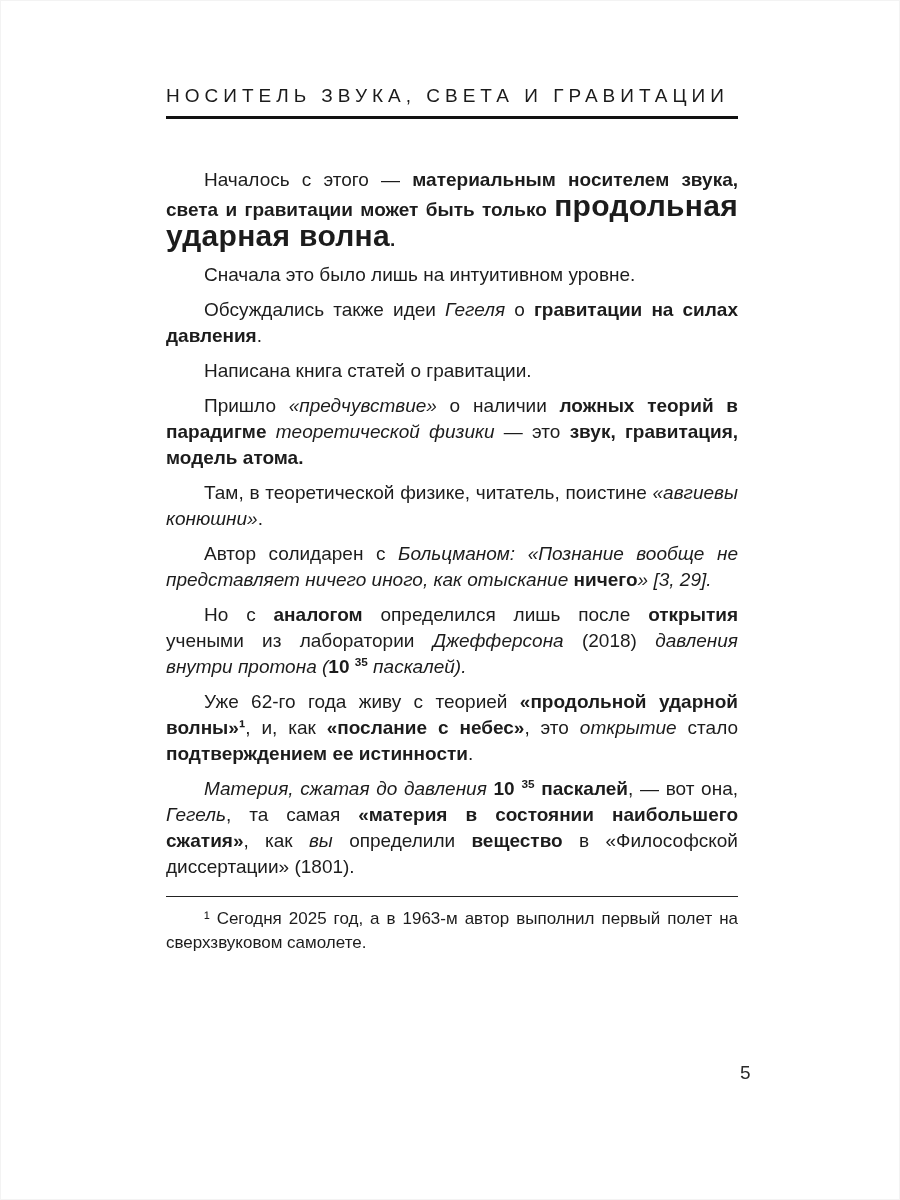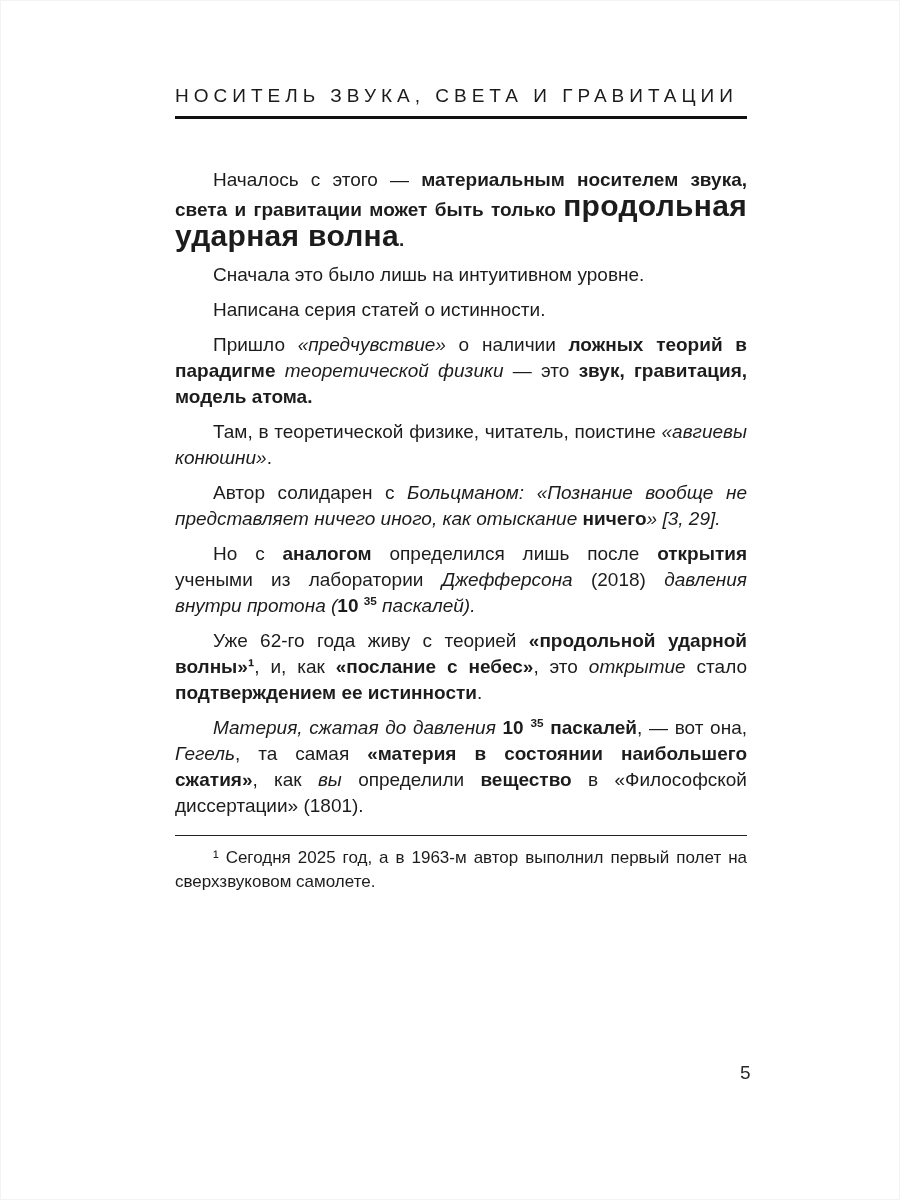--- a/index.html
+++ b/index.html
@@ -12,21 +12,21 @@
     width: 900px;
     height: 1200px;
     background: #ffffff;
     font-family: "Liberation Sans", "DejaVu Sans", sans-serif;
     color: #1c1c1c;
     overflow: hidden;
     box-shadow: inset 0 0 0 1px #f3f3f3;
   }
   .content {
     position: absolute;
-    left: 175px;
+    left: 166px;
     top: 85px;
     width: 572px;
   }
   .header-title {
     font-size: 19px;
     letter-spacing: 5px;
     font-weight: 400;
     color: #1b1b1b;
     white-space: nowrap;
   }
@@ -79,21 +79,22 @@
 
     <header>
       <div class="header-title">НОСИТЕЛЬ ЗВУКА, СВЕТА И ГРАВИТАЦИИ</div>
       <div class="header-rule"></div>
     </header>
 
     <main class="body-text">
       <div id="paragraphs">
           <p class="para"><span>Началось с этого — </span><span class="sbi">материальным носителем звука, света и гравитации может быть только </span><span class="sxl">продольная ударная волна</span><span class="sb">.</span></p>
           <p class="para"><span>Сначала это было лишь на интуитивном уровне.</span></p>
-          <p class="para"><span>Написана серия статей о истинности.</span></p>
+          <p class="para"><span>Обсуждались также идеи </span><span class="si">Гегеля</span><span> о </span><span class="sbi">гравитации на силах давления</span><span>.</span></p>
+          <p class="para"><span>Написана книга статей о гравитации.</span></p>
           <p class="para"><span>Пришло </span><span class="si">«предчувствие»</span><span> о наличии </span><span class="sbi">ложных теорий в парадигме </span><span class="si">теоретической физики</span><span> — это </span><span class="sb">звук, гравитация, модель атома.</span></p>
           <p class="para"><span>Там, в теоретической физике, читатель, поистине </span><span class="si">«авгиевы конюшни»</span><span>.</span></p>
           <p class="para"><span>Автор солидарен с </span><span class="si">Больцманом: «Познание вообще не представляет ничего иного, как отыскание </span><span class="sbi">ничего</span><span class="si">» [3, 29].</span></p>
           <p class="para"><span>Но с </span><span class="sb">аналогом</span><span> определился лишь после </span><span class="sbi">открытия</span><span> учеными из лаборатории </span><span class="si">Джефферсона</span><span> (2018) </span><span class="si">давления внутри протона (</span><span class="sbi">10 </span><span class="sbi ssup">35</span><span class="si"> паскалей).</span></p>
           <p class="para"><span>Уже 62-го года живу с теорией </span><span class="sbi">«продольной ударной волны»¹</span><span>, и, как </span><span class="sbi">«послание с небес»</span><span>, это </span><span class="si">открытие</span><span> стало </span><span class="sb">подтверждением ее истинности</span><span>.</span></p>
           <p class="para"><span class="si">Материя, сжатая до давления </span><span class="sbi">10 </span><span class="sbi ssup">35</span><span class="sbi"> паскалей</span><span>, — вот она, </span><span class="si">Гегель</span><span>, та самая </span><span class="sbi">«материя в состоянии наибольшего сжатия»</span><span>, как </span><span class="si">вы</span><span> определили </span><span class="sbi">вещество</span><span> в «Философской диссертации» (1801).</span></p>
         </div>
 
       <div class="footnote-rule"></div>
 

